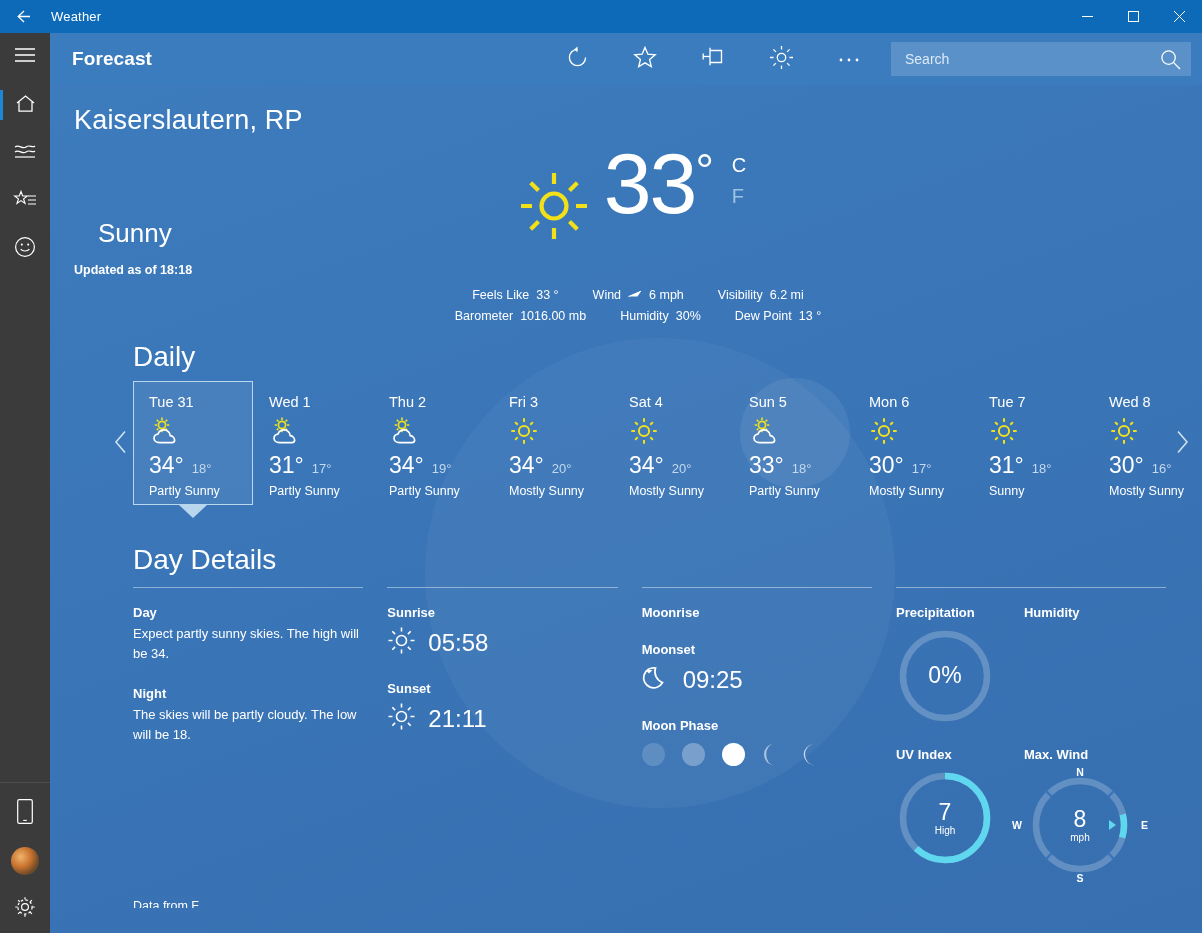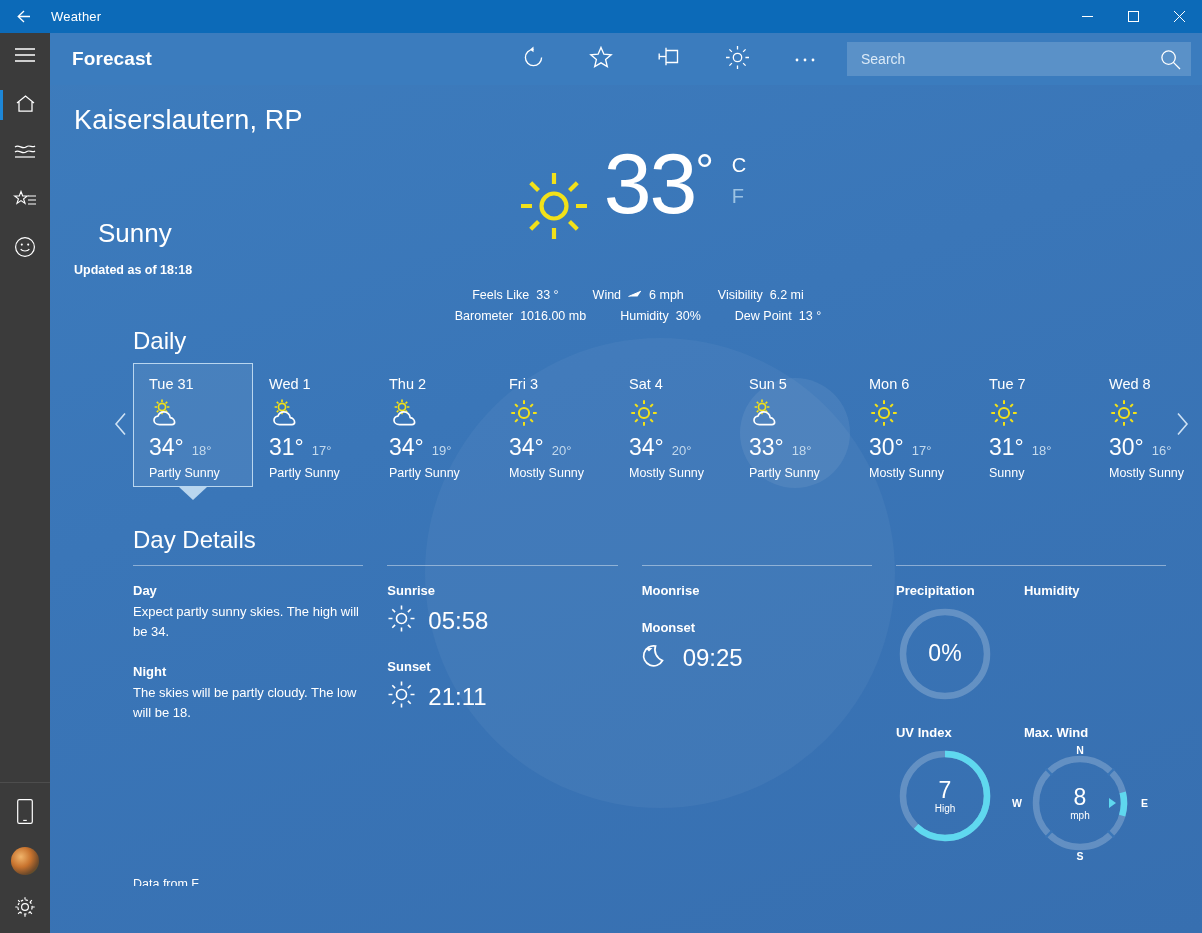--- a/index.html
+++ b/index.html
@@ -87,21 +87,21 @@
     color: #fff; font-size: 19px; font-weight: bold;
     margin-left: 22px; letter-spacing: .1px;
   }
   .cmd-icons { margin-left: auto; display: flex; align-items: center; }
   .cmd-btn {
     width: 68px; height: 52px;
     display: flex; align-items: center; justify-content: center;
     color: #fff;
   }
   .searchbox {
-    width: 344px; height: 34px; margin-left: 8px; margin-right: 11px;
+    width: 300px; height: 34px; margin-left: 8px; margin-right: 11px;
     background: rgba(255,255,255,0.16);
     display: flex; align-items: center;
     position: relative;
   }
   .searchbox input {
     flex: 1 1 auto; background: transparent; border: 0; outline: none;
     color: #fff; font-size: 14px;
     font-family: "Liberation Sans", sans-serif;
     padding-left: 14px;
   }
@@ -142,22 +142,22 @@
     display: flex; justify-content: center; gap: 34px;
     color: #fff; font-size: 12.5px; line-height: 21px;
   }
   .cc-cell { display: flex; align-items: center; gap: 7px; }
   .cc-lbl { color: #ffffff; }
   .cc-val { color: #ffffff; }
   .wind-arrow { display: inline-block; }
 
   
   .sec-h {
-    color: #fff; font-size: 24px; font-weight: 300;
-    margin-left: 83px; 
+    color: #fff; font-size: 28px; font-weight: 300;
+    margin-left: 83px; margin-top: 14px;
   }
 
   
   .daily-wrap { position: relative; margin-top: 8px; height: 145px; }
   .chev {
     position: absolute; top: 36px; width: 26px; height: 50px;
     display: flex; align-items: center; justify-content: center;
     color: #cfe2f4;
   }
   .chev-l { left: 58px; }
@@ -679,20 +679,34 @@
               <div class="d-lbl">Moonset</div>
               <div class="d-time">
                 <span>
                   <svg width="29" height="29" viewBox="0 0 29 29">
                     <path d="M20.5 19.5 A10 10 0 1 1 13.5 5 A11.5 11.5 0 0 0 20.5 19.5 Z" fill="none" stroke="#fff" stroke-width="1.7"></path>
                     <path d="M3.5 7 L10.5 7 L7 10.5 Z" fill="#fff"></path>
                   </svg>
                 </span>
                 <span class="d-time-val">09:25</span>
               </div>
+            </div>
+            <div class="d-block">
+              <div class="d-lbl">Moon Phase</div>
+              <div class="moonphase-row" id="moonphase-row">
+                  <span class="mp" style="background: rgba(255, 255, 255, 0.16);"></span>
+                  <span class="mp" style="background: rgba(255, 255, 255, 0.3);"></span>
+                  <span class="mp" style="background: rgb(255, 255, 255);"></span>
+                  <span class="mp" style="background: transparent;"><svg width="23" height="23" viewBox="0 0 23 23">
+                      <path d="M11.5 0.6 A11 11 0 0 0 11.5 22.4 A8.4 11 0 0 1 11.5 0.6 Z" fill="rgba(255,255,255,0.55)"></path>
+                    </svg></span>
+                  <span class="mp" style="background: transparent;"><svg width="23" height="23" viewBox="0 0 23 23">
+                      <path d="M12.5 0.6 A11 11 0 0 0 12.5 22.4 A12.5 11 0 0 1 12.5 0.6 Z" fill="rgba(255,255,255,0.72)"></path>
+                    </svg></span>
+                </div>
             </div>
           </div>
 
           <div class="dcol gauge-col">
             <div class="rule"></div>
             <div class="gauge-grid" id="gauge-grid">
                 <div class="gauge-cell">
                   <div class="g-title">Precipitation</div>
                   <div class="g-ring">
                     <svg width="98" height="98" viewBox="0 0 98 98">

